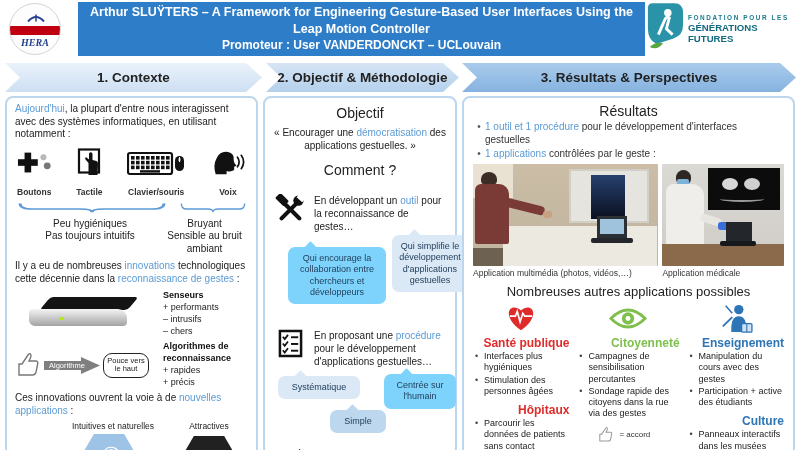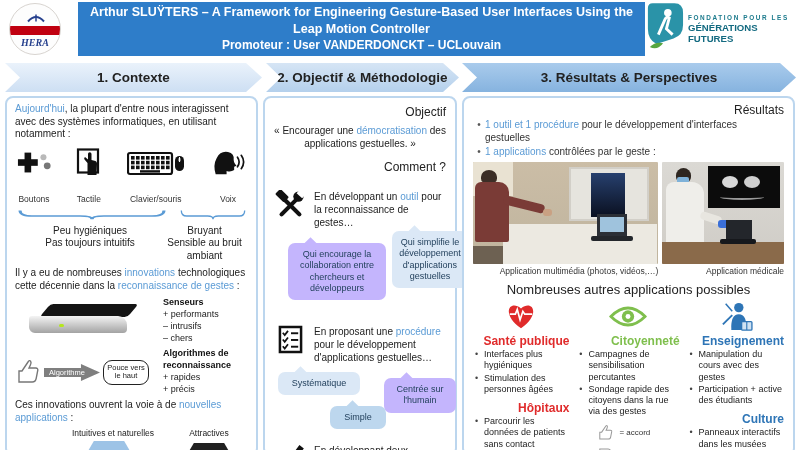--- a/index.html
+++ b/index.html
@@ -36,21 +36,21 @@
   .panel { position:absolute; top:96px; height:360px; background:#fff;
            border:2px solid #bcd6ee; border-radius:8px; }
   .pnl-ctx { left:5px;  width:253px; padding:5px 8px; }
   .pnl-met { left:263px; width:194px; padding:4px 9px; }
   .pnl-res { left:462px; width:333px; padding:4px 9px; }
   .kw { color:#5b9bd5; }
   .p10 { font-size:10px; line-height:1.26; color:#222; }
   
   .inrow { display:flex; align-items:flex-end; justify-content:space-between; margin:7px 2px 0 2px; }
   .initem { text-align:center; }
-  .inlabel { font-size:8.5px; color:#333; margin-top:14px; }
+  .inlabel { font-size:8.5px; color:#333; margin-top:7px;font-weight:bold; }
   .bracerow { display:flex; margin:2px 2px 0 2px; }
   .consrow { display:flex; margin:1px 2px 0 2px; }
   .cons { font-size:10px; text-align:center; line-height:1.25; color:#222; }
   .devrow { display:flex; margin-top:5px; align-items:flex-start; }
   .vis { width:148px; position:relative; }
   .notes { flex:1; font-size:9px; line-height:1.3; color:#222; }
   .notes b { color:#111; }
   .leap { position:relative; height:50px; }
   .leap-top { position:absolute; left:30px; top:7px; width:88px; height:13px; background:#141414;
               transform:skewX(-40deg); border-radius:3px; }
@@ -62,42 +62,42 @@
                display:flex; align-items:center; padding-left:5px; margin:0 3px;
                clip-path:polygon(0 24%, 66% 24%, 66% 0, 100% 50%, 66% 100%, 66% 76%, 0 76%); }
   .pouce { width:46px; border:1.5px solid #222; border-radius:9px; font-size:7.5px;
            padding:3px 2px; text-align:center; line-height:1.15; color:#222; background:#fff; }
   .hexwrap { position:relative; height:104px; margin-top:3px; }
   .hex { position:absolute; width:60px; height:52px; display:flex; align-items:center; justify-content:center;
          clip-path:polygon(25% 0%, 75% 0%, 100% 50%, 75% 100%, 25% 100%, 0% 50%); }
   .hexlbl { position:absolute; font-size:8.5px; text-align:center; color:#222; }
   .star { color:#fff; font-size:26px; line-height:1; }
   
-  .mh { text-align:right; font-size:12px; color:#222; margin-top:3px; }
+  .mh { text-align:center; font-size:14px; color:#222; margin-top:3px; }
   .obj { text-align:center; font-size:10px; line-height:1.3; margin-top:5px; color:#222; }
   .step { display:flex; gap:8px; margin-top:16px; align-items:flex-start; }
   .step .ic { width:32px; flex:0 0 32px; display:flex; justify-content:center; }
   .step .tx { font-size:10px; line-height:1.3; color:#222; }
   .bubwrap { position:relative; }
   .bub { position:absolute; border-radius:7px; font-size:9px; line-height:1.25;
          text-align:center; padding:6px 4px; color:#24425e; }
   .bub::before { content:""; position:absolute; width:9px; height:9px; background:inherit;
                  transform:rotate(45deg); top:-4px; left:18px; }
-  .bub-dark  { background:#c4b5fd; }
+  .bub-dark  { background:#7dd3fc; }
   .bub-mid   { background:#bdd7ee; }
   .bub-light { background:#dbe8f6; }
   
   .rb { display:flex; font-size:10px; line-height:1.3; margin-top:1px; }
   .rb .dot { width:12px; flex:0 0 12px; text-align:center; color:#555; }
   .photos { display:flex; gap:4px; margin-top:4px; }
   .photo { position:relative; height:102px; overflow:hidden; border-radius:1px; }
   .ph1 { width:186px; background:linear-gradient(#cbbda6,#bfb49e); }
   .ph2 { width:122px; background:linear-gradient(#dbd9d4,#cfccc6); }
   .caprow { display:flex; gap:4px; margin-top:2px; }
-  .cap { font-size:8.5px; color:#333;text-align:right; }
+  .cap { font-size:8.5px; color:#333; }
   .morewrap { text-align:center; font-size:13px; color:#222; margin-top:6px; }
   .appsgrid { display:grid; grid-template-columns:1fr 1.06fr 1fr; gap:0 8px; margin-top:3px; }
   .appcol .icrow { height:32px; display:flex; align-items:center; justify-content:center; }
   .cath { font-size:12px; font-weight:bold; text-align:right; margin:2px 0 1px 0; }
   .c-red { color:#e02b2b; } .c-green { color:#7fbf4d; } .c-blue { color:#2e75b6; }
   .ab { display:flex; gap:4px; font-size:9px; line-height:1.25; color:#222; margin-top:1px; }
   .ab .dot { flex:0 0 7px; text-align:center; color:#444; }
   .legend { margin:4px 0 0 20px; }
   .legrow { display:flex; align-items:center; gap:5px; margin-top:2px; }
   .legrow span { font-size:8px; color:#333; }
@@ -340,21 +340,21 @@
             <line x1="13.5" y1="15.5" x2="21" y2="15.5"></line>
             <line x1="13.5" y1="22.5" x2="21" y2="22.5"></line>
           </g>
       </svg>
     </span>
     <div class="tx"><span>En proposant une </span><span class="kw">procédure</span><span> pour le développement d'applications gestuelles…</span></div>
   </div>
 
   <div class="bubwrap" style="height:66px">
     <div class="bub bub-light" style="left:4px;top:8px;width:82px">Systématique</div>
-    <div class="bub bub-dark" style="left:110px;top:14px;width:72px">Centrée sur l'humain</div>
+    <div class="bub bub-dark" style="left:110px;top:6px;width:72px">Centrée sur l'humain</div>
     <div class="bub bub-mid" style="left:56px;top:42px;width:56px">Simple</div>
   </div>
 
   <div class="step" style="margin-top:14px">
     <span class="ic">
       <svg width="29" height="26" viewBox="0 0 30 28">
           <path d="M3 16 l8 8 L27 3" fill="none" stroke="#111" stroke-width="6"></path>
         </svg>
     </span>
     <div class="tx"><span>En développant deux </span><span class="kw">applications gestuelles</span><span> pour valider l'outil et la procédure</span></div>

